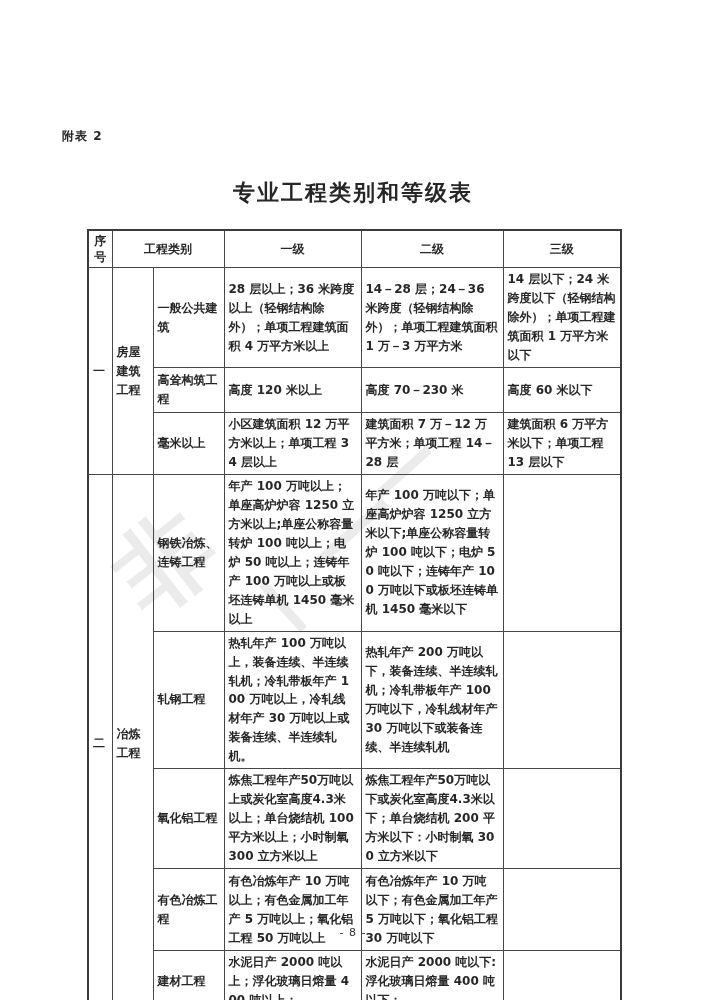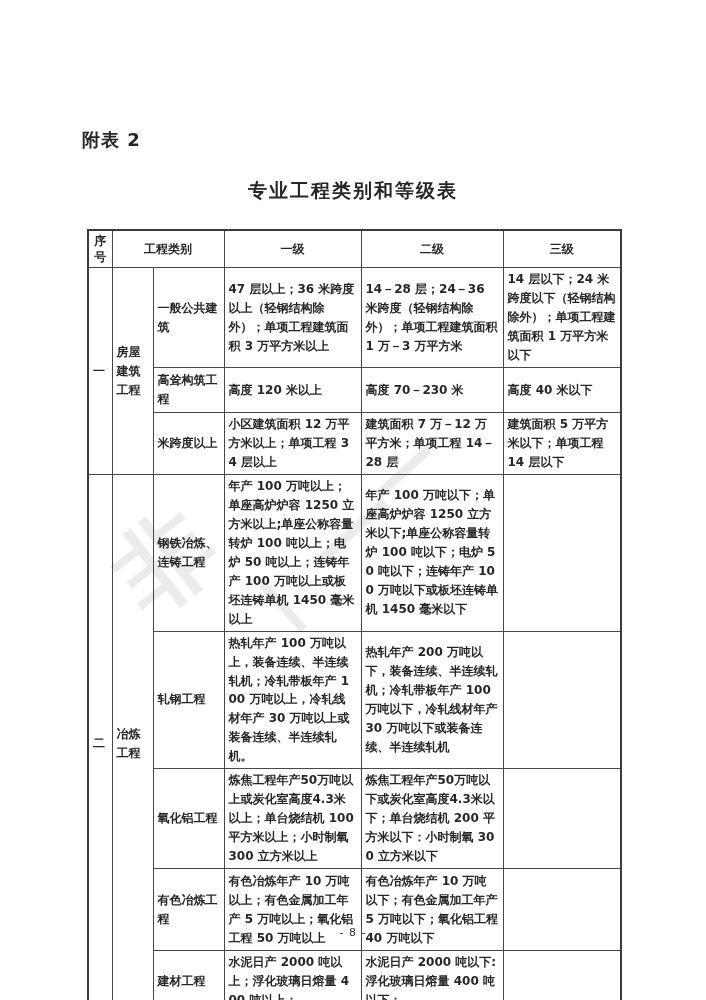--- a/index.html
+++ b/index.html
@@ -9,26 +9,26 @@
   }
   .page{
     position:relative;
     width:706px;height:1000px;
     margin:0 auto;
     background:#ffffff;
     overflow:hidden;
     color:#262626;
   }
   .attach-label{
-    position:absolute;left:82px;top:128px;
-    font-size:18px;font-weight:700;letter-spacing:1px;
+    position:absolute;left:62px;top:128px;
+    font-size:12px;font-weight:700;letter-spacing:1px;
   }
   .doc-title{
     position:absolute;left:0;top:178px;width:706px;
-    text-align:center;font-size:19px;font-weight:700;letter-spacing:2px;
+    text-align:center;font-size:22px;font-weight:700;letter-spacing:2px;
   }
   .watermark{
     position:absolute;left:118px;top:498px;
     font-size:96px;font-weight:700;
     color:rgba(60,60,60,0.10);
     transform:rotate(-38deg);
     pointer-events:none;
     z-index:1;
   }
   .wm-bar{
@@ -99,35 +99,35 @@
         <th colspan="2">工程类别</th>
         <th>一级</th>
         <th>二级</th>
         <th>三级</th>
       </tr>
 
       <tr style="height:90px">
         <td class="c-no" rowspan="3">一</td>
         <td class="c-group" rowspan="3">房屋建筑工程</td>
         <td class="c-sub">一般公共建筑</td>
-        <td>47 层以上；36 米跨度以上（轻钢结构除外）；单项工程建筑面积 3 万平方米以上</td>
+        <td>28 层以上；36 米跨度以上（轻钢结构除外）；单项工程建筑面积 4 万平方米以上</td>
         <td>14－28 层；24－36 米跨度（轻钢结构除外）；单项工程建筑面积 1 万－3 万平方米</td>
         <td>14 层以下；24 米跨度以下（轻钢结构除外）；单项工程建筑面积 1 万平方米以下</td>
       </tr>
       <tr style="height:45px">
         <td class="c-sub">高耸构筑工程</td>
         <td>高度 120 米以上</td>
         <td>高度 70－230 米</td>
-        <td>高度 40 米以下</td>
+        <td>高度 60 米以下</td>
       </tr>
       <tr style="height:58px">
-        <td class="c-sub">米跨度以上</td>
+        <td class="c-sub">毫米以上</td>
         <td>小区建筑面积 12 万平方米以上；单项工程 34 层以上</td>
         <td>建筑面积 7 万－12 万平方米；单项工程 14－28 层</td>
-        <td>建筑面积 5 万平方米以下；单项工程 14 层以下</td>
+        <td>建筑面积 6 万平方米以下；单项工程 13 层以下</td>
       </tr>
 
       <tr style="height:135px">
         <td class="c-no" rowspan="5">二</td>
         <td class="c-group" rowspan="5">冶炼工程</td>
         <td class="c-sub">钢铁冶炼、连铸工程</td>
         <td>年产 100 万吨以上；单座高炉炉容 1250 立方米以上;单座公称容量转炉 100 吨以上；电炉 50 吨以上；连铸年产 100 万吨以上或板坯连铸单机 1450 毫米以上</td>
         <td>年产 100 万吨以下；单座高炉炉容 1250 立方米以下;单座公称容量转炉 100 吨以下；电炉 50 吨以下；连铸年产 100 万吨以下或板坯连铸单机 1450 毫米以下</td>
         <td></td>
       </tr>
@@ -139,21 +139,21 @@
       </tr>
       <tr style="height:100px">
         <td class="c-sub">氧化铝工程</td>
         <td>炼焦工程年产50万吨以上或炭化室高度4.3米以上；单台烧结机 100 平方米以上；小时制氧 300 立方米以上</td>
         <td>炼焦工程年产50万吨以下或炭化室高度4.3米以下；单台烧结机 200 平方米以下：小时制氧 300 立方米以下</td>
         <td></td>
       </tr>
       <tr style="height:82px">
         <td class="c-sub">有色冶炼工程</td>
         <td>有色冶炼年产 10 万吨以上；有色金属加工年产 5 万吨以上；氧化铝工程 50 万吨以上</td>
-        <td>有色冶炼年产 10 万吨以下；有色金属加工年产 5 万吨以下；氧化铝工程 40 万吨以下</td>
+        <td>有色冶炼年产 10 万吨以下；有色金属加工年产 5 万吨以下；氧化铝工程 30 万吨以下</td>
         <td></td>
       </tr>
       <tr style="height:36px">
         <td class="c-sub">建材工程</td>
         <td>水泥日产 2000 吨以上；浮化玻璃日熔量 400 吨以上；</td>
         <td>水泥日产 2000 吨以下:浮化玻璃日熔量 400 吨以下；</td>
         <td></td>
       </tr>
     </tbody>
       </table>

